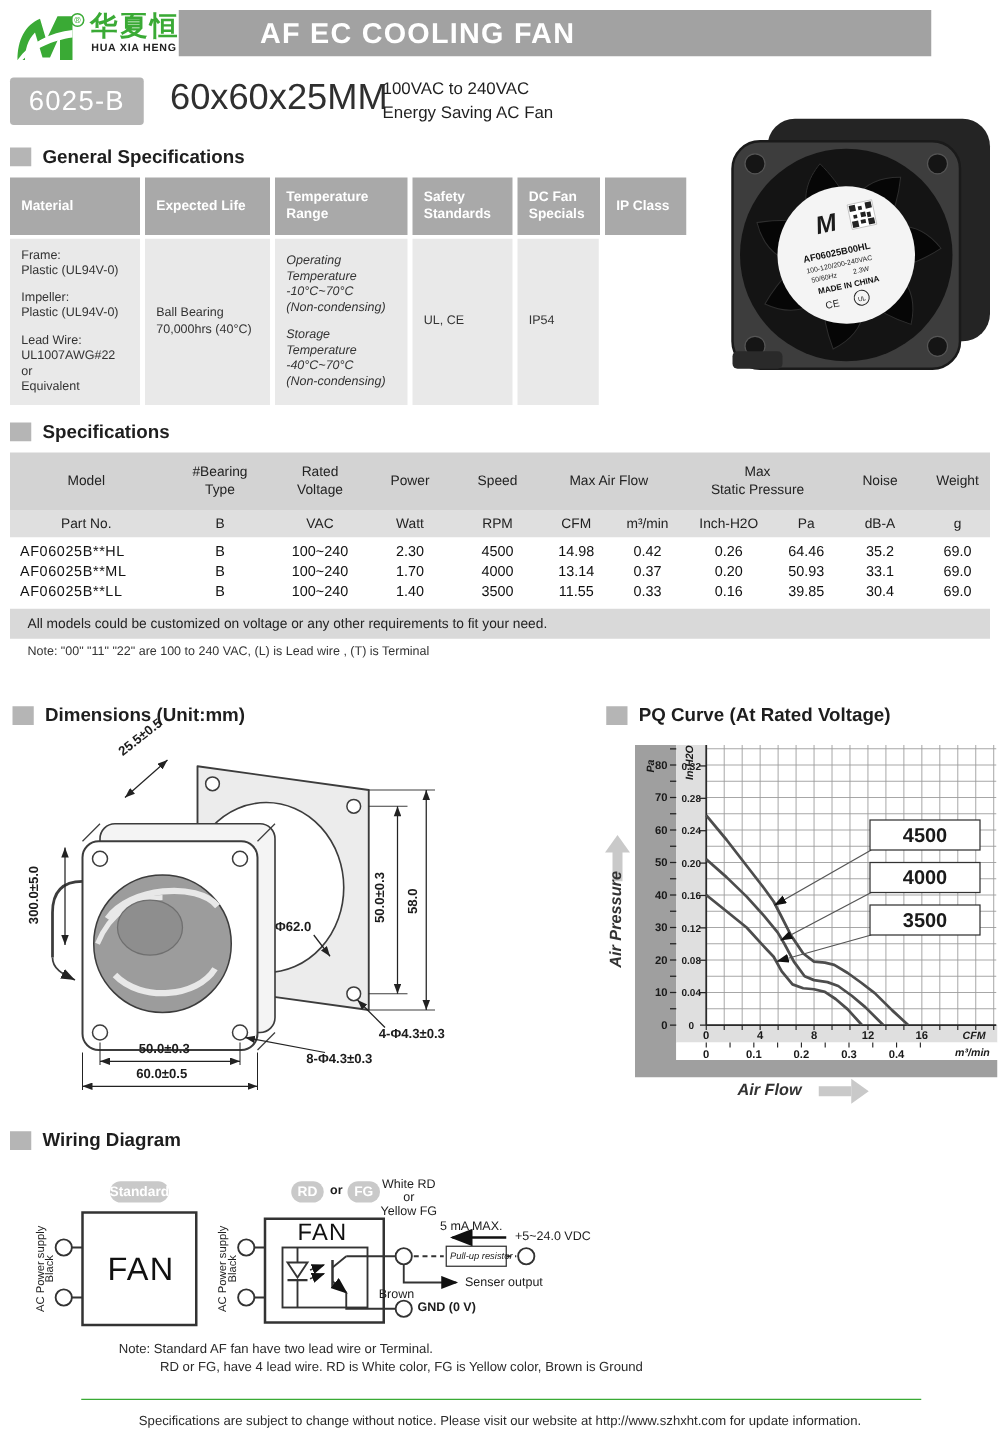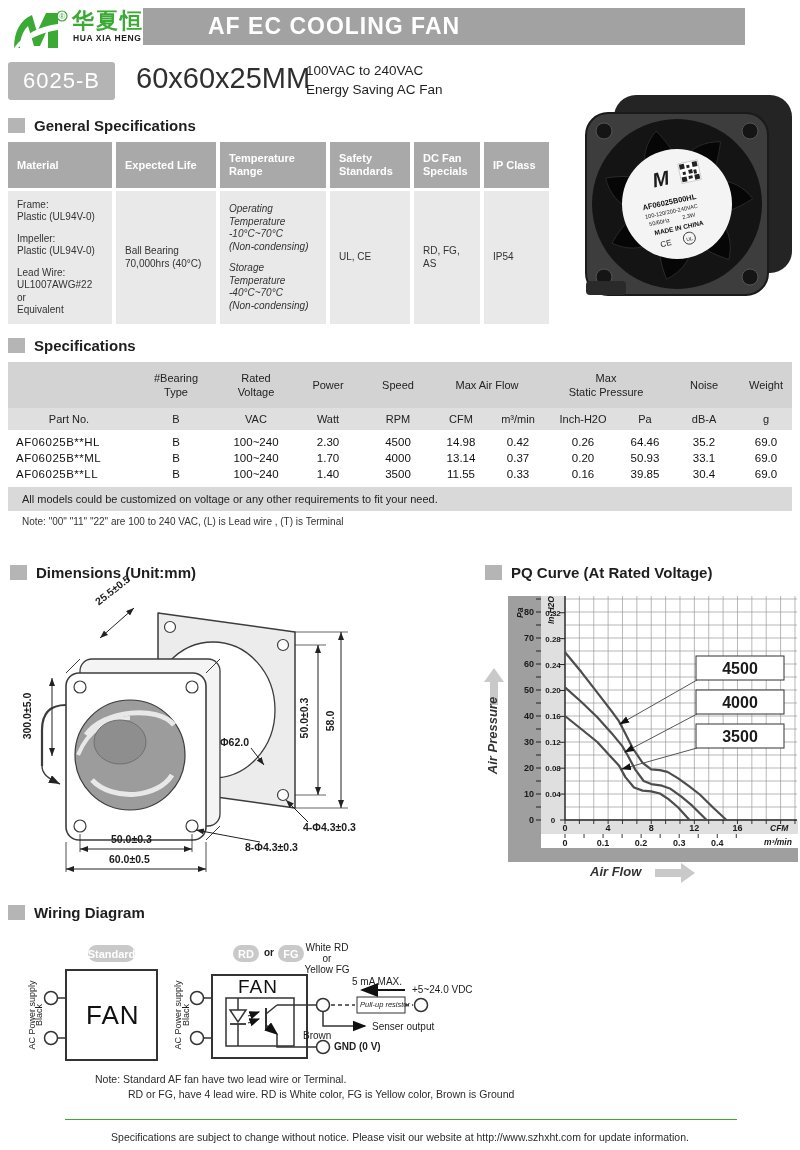--- a/index.html
+++ b/index.html
@@ -142,24 +142,20 @@
         <div>-10°C~70°C</div>
         <div>(Non-condensing)</div>
         <div class="sp"></div>
         <div>Storage</div>
         <div>Temperature</div>
         <div>-40°C~70°C</div>
         <div>(Non-condensing)</div>
       </div>
       <div class="gt-b" style="width: 80px;">
         <div>UL, CE</div>
-      </div>
-      <div class="gt-b" style="width: 66px;">
-        <div>RD, FG,</div>
-        <div>AS</div>
       </div>
       <div class="gt-b" style="width: 65px;">
         <div>IP54</div>
       </div>
     </div>
   </div>
 
 <div id="fanphoto">
   <svg width="228" height="238" viewBox="0 0 228 238">
     <rect x="44" y="10" width="178" height="178" rx="22" fill="#242424"></rect>
@@ -201,20 +197,23 @@
       <text x="88" y="158" text-anchor="middle" font-size="8" fill="#222">CE</text>
       <circle cx="112" cy="155" r="6" fill="none" stroke="#222" stroke-width="0.8"></circle>
       <text x="112" y="157.5" text-anchor="middle" font-size="5" fill="#222">UL</text>
     </g>
     <rect x="16" y="196" width="40" height="14" rx="4" fill="#2a2a2a"></rect>
   </svg>
 </div>
 
 <div id="spec-table">
   <div class="st-grid st-h">
+    <div class="cell" style="grid-column:1">
+        <span>Model</span>
+      </div>
     <div class="cell" style="grid-column:2">
         <span>#Bearing</span>
         <span>Type</span>
       </div>
     <div class="cell" style="grid-column:3">
         <span>Rated</span>
         <span>Voltage</span>
       </div>
     <div class="cell" style="grid-column:4">
         <span>Power</span>

